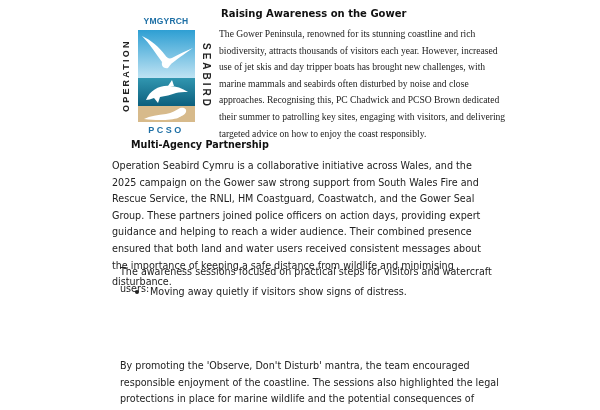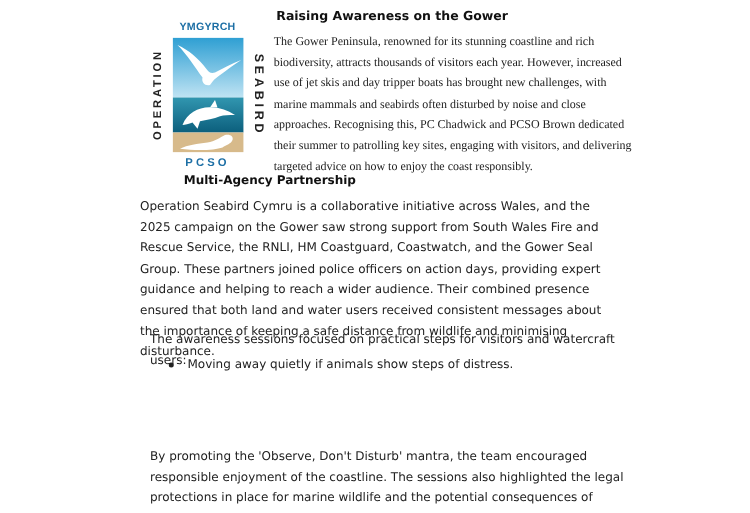--- a/index.html
+++ b/index.html
@@ -54,21 +54,21 @@
     }
     .para {
       position: absolute; font-size: 9.6px; line-height: 16.6px; color: #222;
       font-family: "DejaVu Sans", sans-serif;
     }
     .para-intro { left: 219px; top: 26px; width: 290px; font-family: Liberation Serif, serif; }
     .heading {
       position: absolute; font-weight: bold; font-size: 9.6px; color: #111;
       font-family: "DejaVu Sans", sans-serif;
     }
-    .h-multi { left: 136px; top: 139px; padding-left: 11px; }
+    .h-multi { left: 120px; top: 139px; padding-left: 11px; }
     .para-multi { left: 112px; top: 158px; width: 375px; }
     .h-key { left: 120px; top: 246px; }
     .para-key { left: 120px; top: 264px; width: 375px; }
     .bullets {
       position: absolute; left: 134px; top: 284px; width: 360px;
       list-style: none; font-size: 9.6px; color: #222;
       font-family: "DejaVu Sans", sans-serif;
     }
     .bullets li {
       position: relative; padding-left: 16px; height: 19.5px; line-height: 16px;
@@ -126,18 +126,18 @@
   <p class="para para-intro">The Gower Peninsula, renowned for its stunning coastline and rich biodiversity, attracts thousands of visitors each year. However, increased use of jet skis and day tripper boats has brought new challenges, with marine mammals and seabirds often disturbed by noise and close approaches. Recognising this, PC Chadwick and PCSO Brown dedicated their summer to patrolling key sites, engaging with visitors, and delivering targeted advice on how to enjoy the coast responsibly.</p>
 
   <div class="heading h-multi">Multi-Agency Partnership</div>
   <p class="para para-multi">Operation Seabird Cymru is a collaborative initiative across Wales, and the 2025 campaign on the Gower saw strong support from South Wales Fire and Rescue Service, the RNLI, HM Coastguard, Coastwatch, and the Gower Seal Group. These partners joined police officers on action days, providing expert guidance and helping to reach a wider audience. Their combined presence ensured that both land and water users received consistent messages about the importance of keeping a safe distance from wildlife and minimising disturbance.</p>
 
   <p class="para para-key">The awareness sessions focused on practical steps for visitors and watercraft users:</p>
 
   <ul class="bullets">
     <li>
       <span class="dot"></span>
-      <span>Moving away quietly if animals show steps of distress.</span>
+      <span>Moving away quietly if visitors show signs of distress.</span>
     </li>
   </ul>
 
   <p class="para para-close">By promoting the 'Observe, Don't Disturb' mantra, the team encouraged responsible enjoyment of the coastline. The sessions also highlighted the legal protections in place for marine wildlife and the potential consequences of irresponsible behaviour.</p>
 </div>
 
 </body></html>

